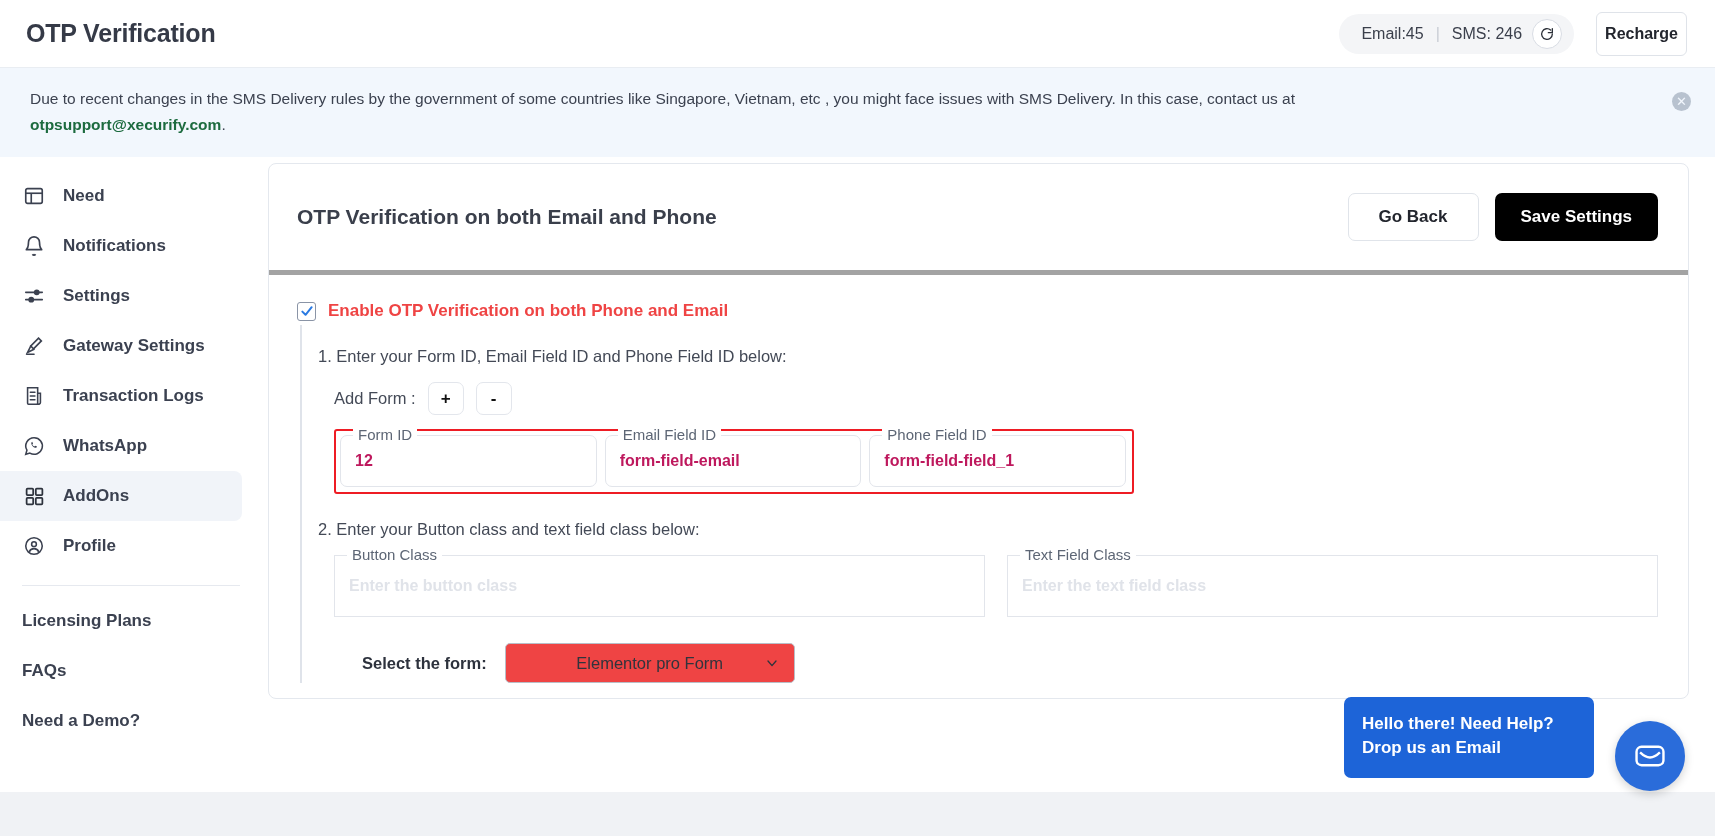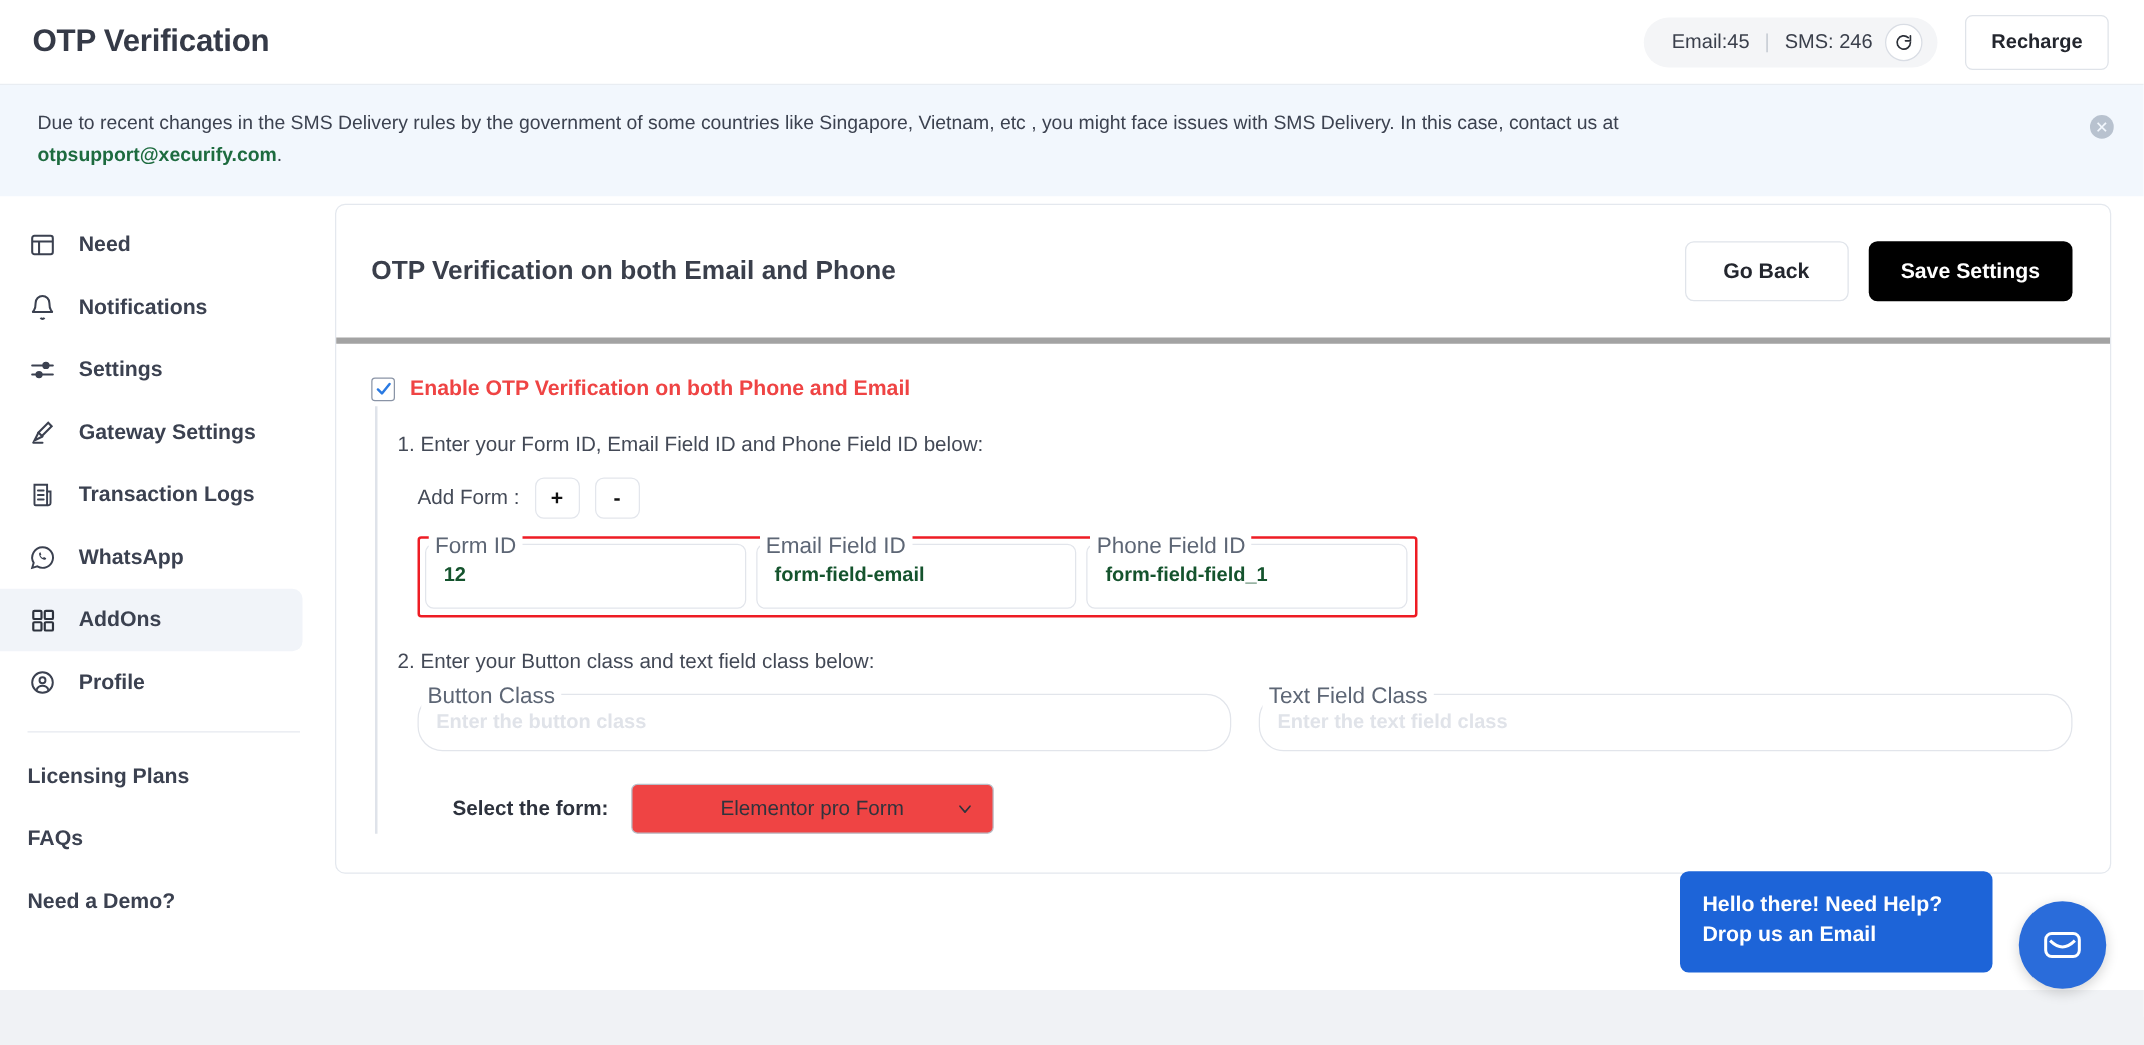--- a/index.html
+++ b/index.html
@@ -50,21 +50,21 @@
     border: 1px solid #d9dde4;
     background: #ffffff;
     display: flex; align-items: center; justify-content: center;
     cursor: pointer;
   }
   .recharge-btn {
     border: 1px solid #dfe3e9;
     background: #ffffff;
     border-radius: 6px;
     height: 44px;
-    padding: 0 20px;
+    padding: 0 8px;
     font-size: 16px;
     font-weight: bold;
     color: #23262e;
     cursor: pointer;
     font-family: "Liberation Sans", sans-serif;
   }
 
   
   .notice {
     background: #f2f7fd;
@@ -291,47 +291,47 @@
     border-radius: 7px;
     height: 52px;
     display: flex;
     align-items: center;
     padding: 0 14px;
     background: #ffffff;
   }
   .field-legend {
     position: absolute;
     top: -9px;
-    left: 3px;
+    left: 13px;
     background: #ffffff;
     padding: 0 5px;
-    font-size: 18px;
+    font-size: 15px;
     color: #5d6675;
     white-space: nowrap;
   }
   .field-value {
     font-size: 16px;
     font-weight: bold;
-    color: #14532d;
+    color: #be185d;
   }
   .field-ph {
     font-size: 16px;
     font-weight: bold;
     color: #e0e3e9;
   }
 
   .class-fields {
     display: flex;
     gap: 22px;
     margin-left: 18px;
     margin-top: 14px;
     margin-bottom: 26px;
   }
   .class-field { position: relative; flex: 1; }
-  .class-field .field-box { height: 46px; border-radius: 20px; }
+  .class-field .field-box { height: 62px; border-radius: 0; }
 
   .select-row {
     display: flex;
     align-items: center;
     gap: 18px;
     padding-left: 46px;
     margin-top: 8px;
   }
   .select-label {
     font-size: 16.5px;

